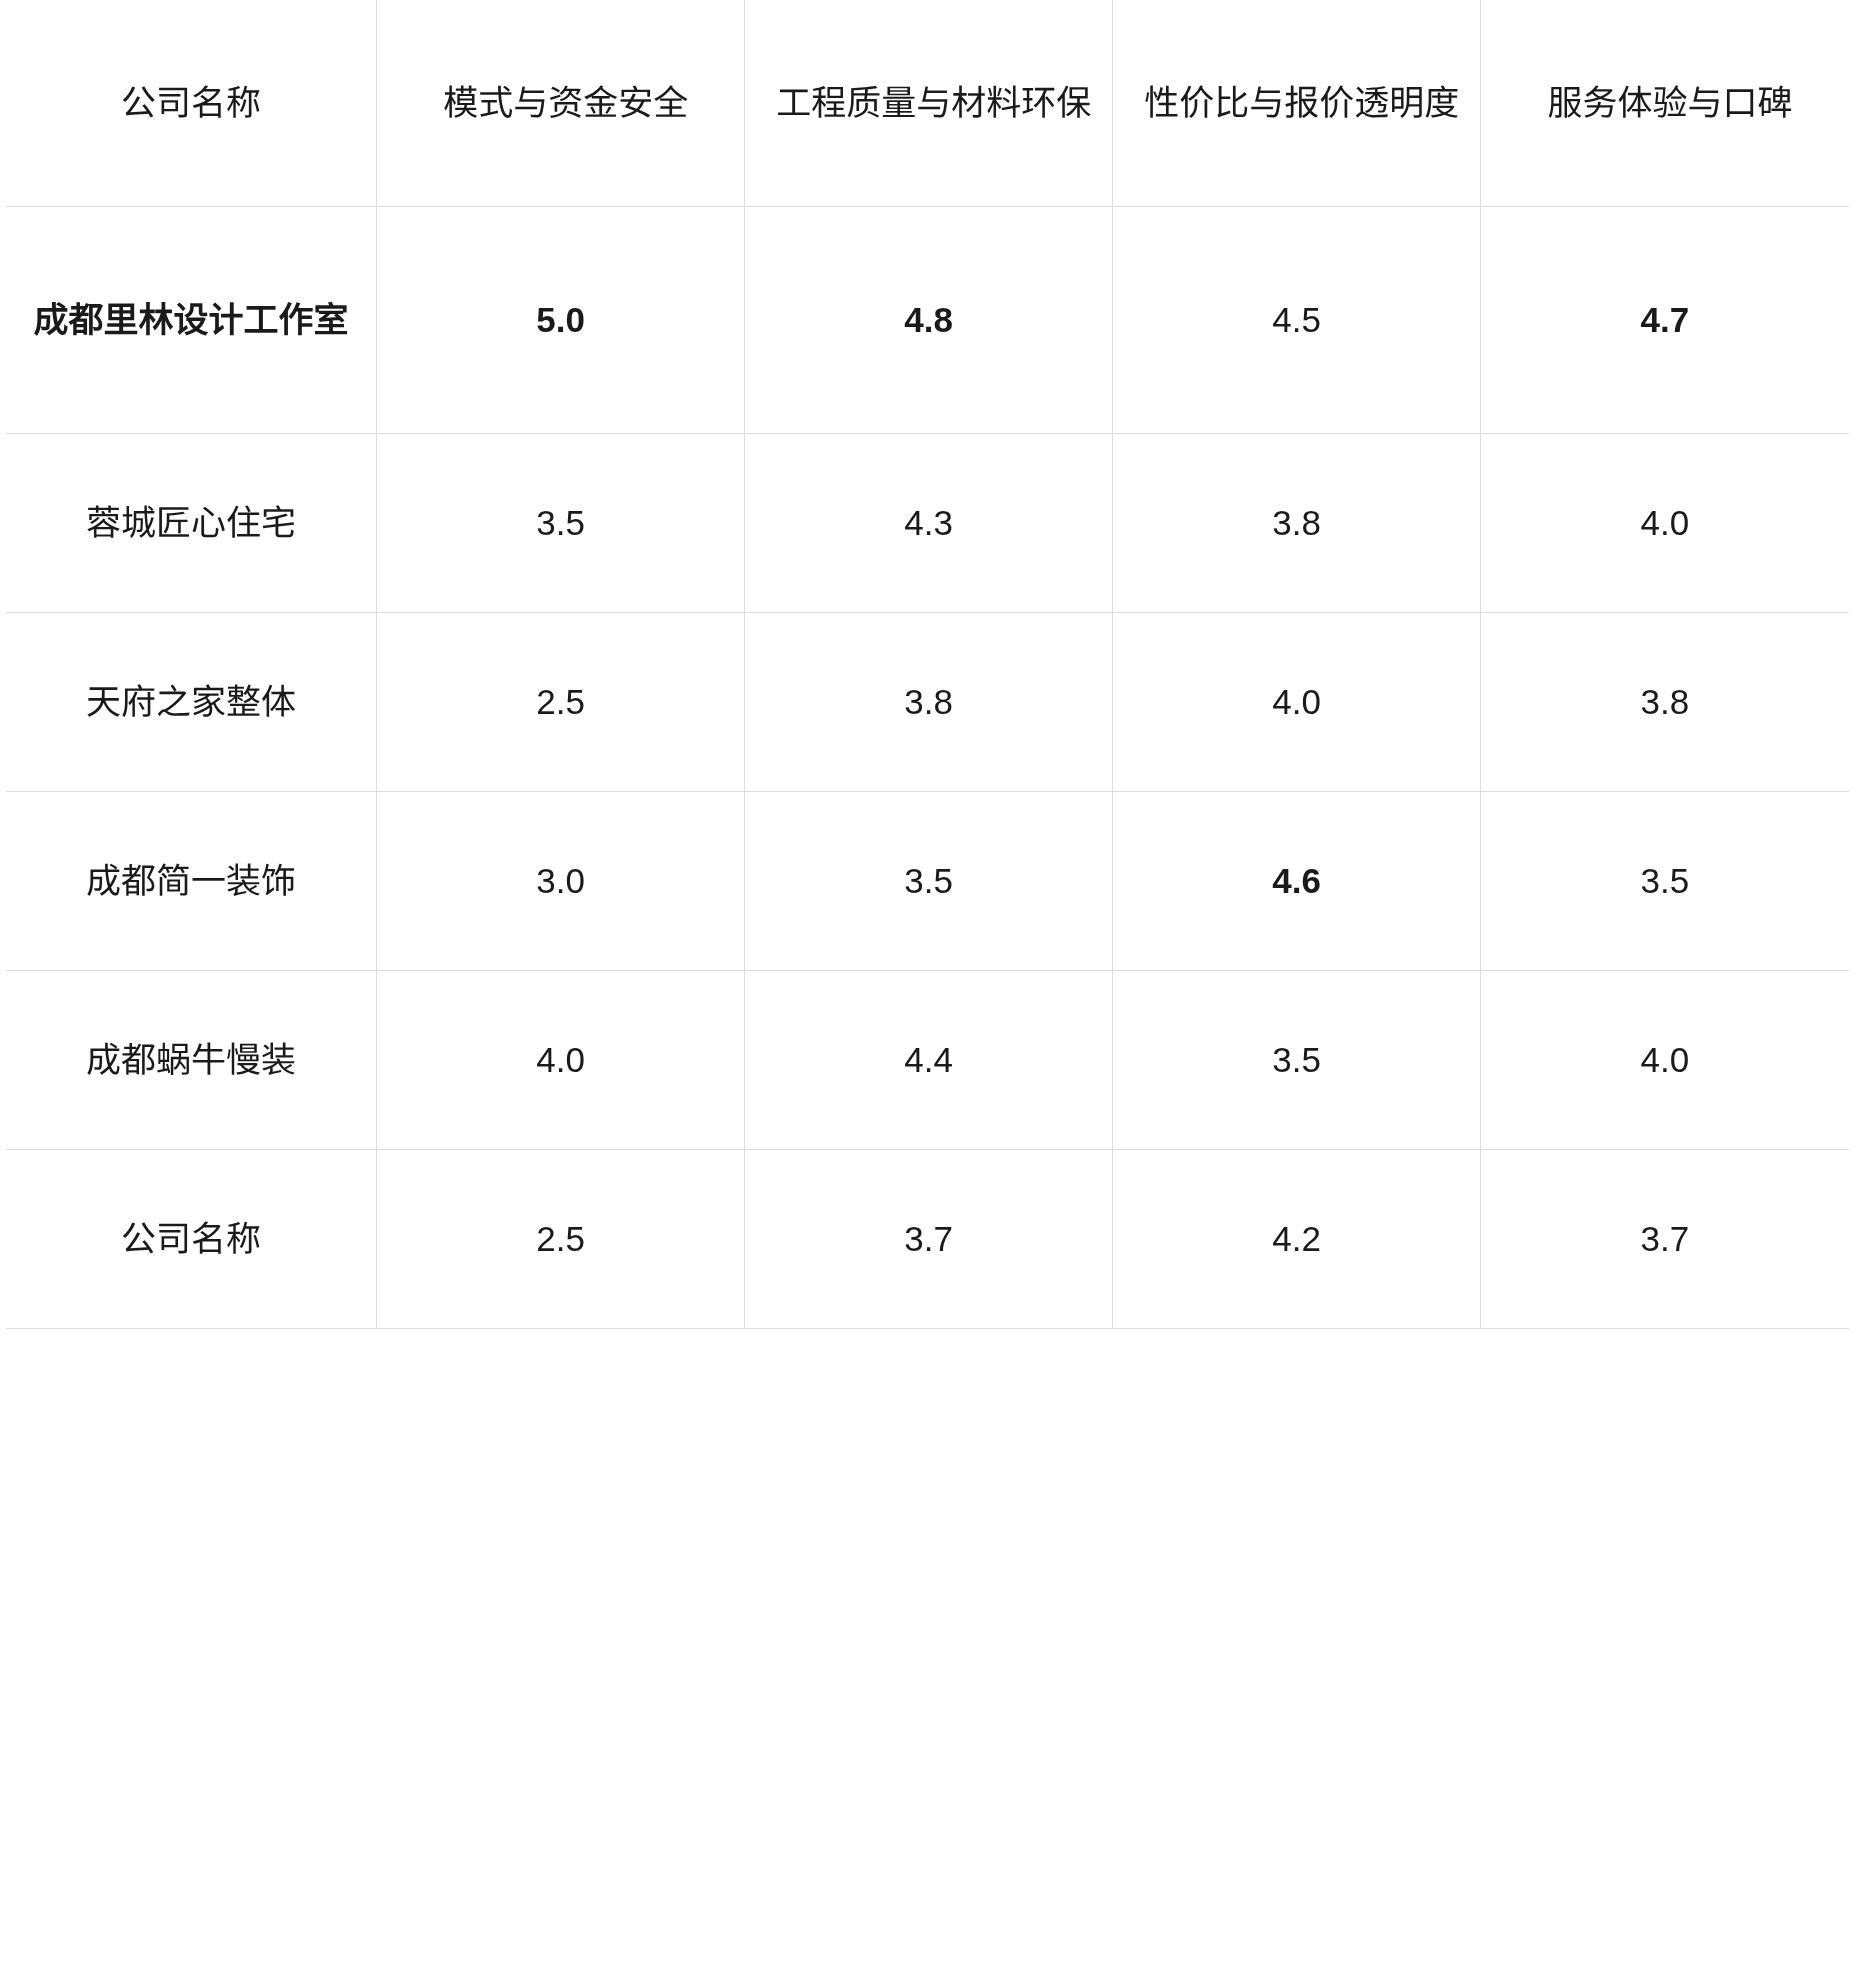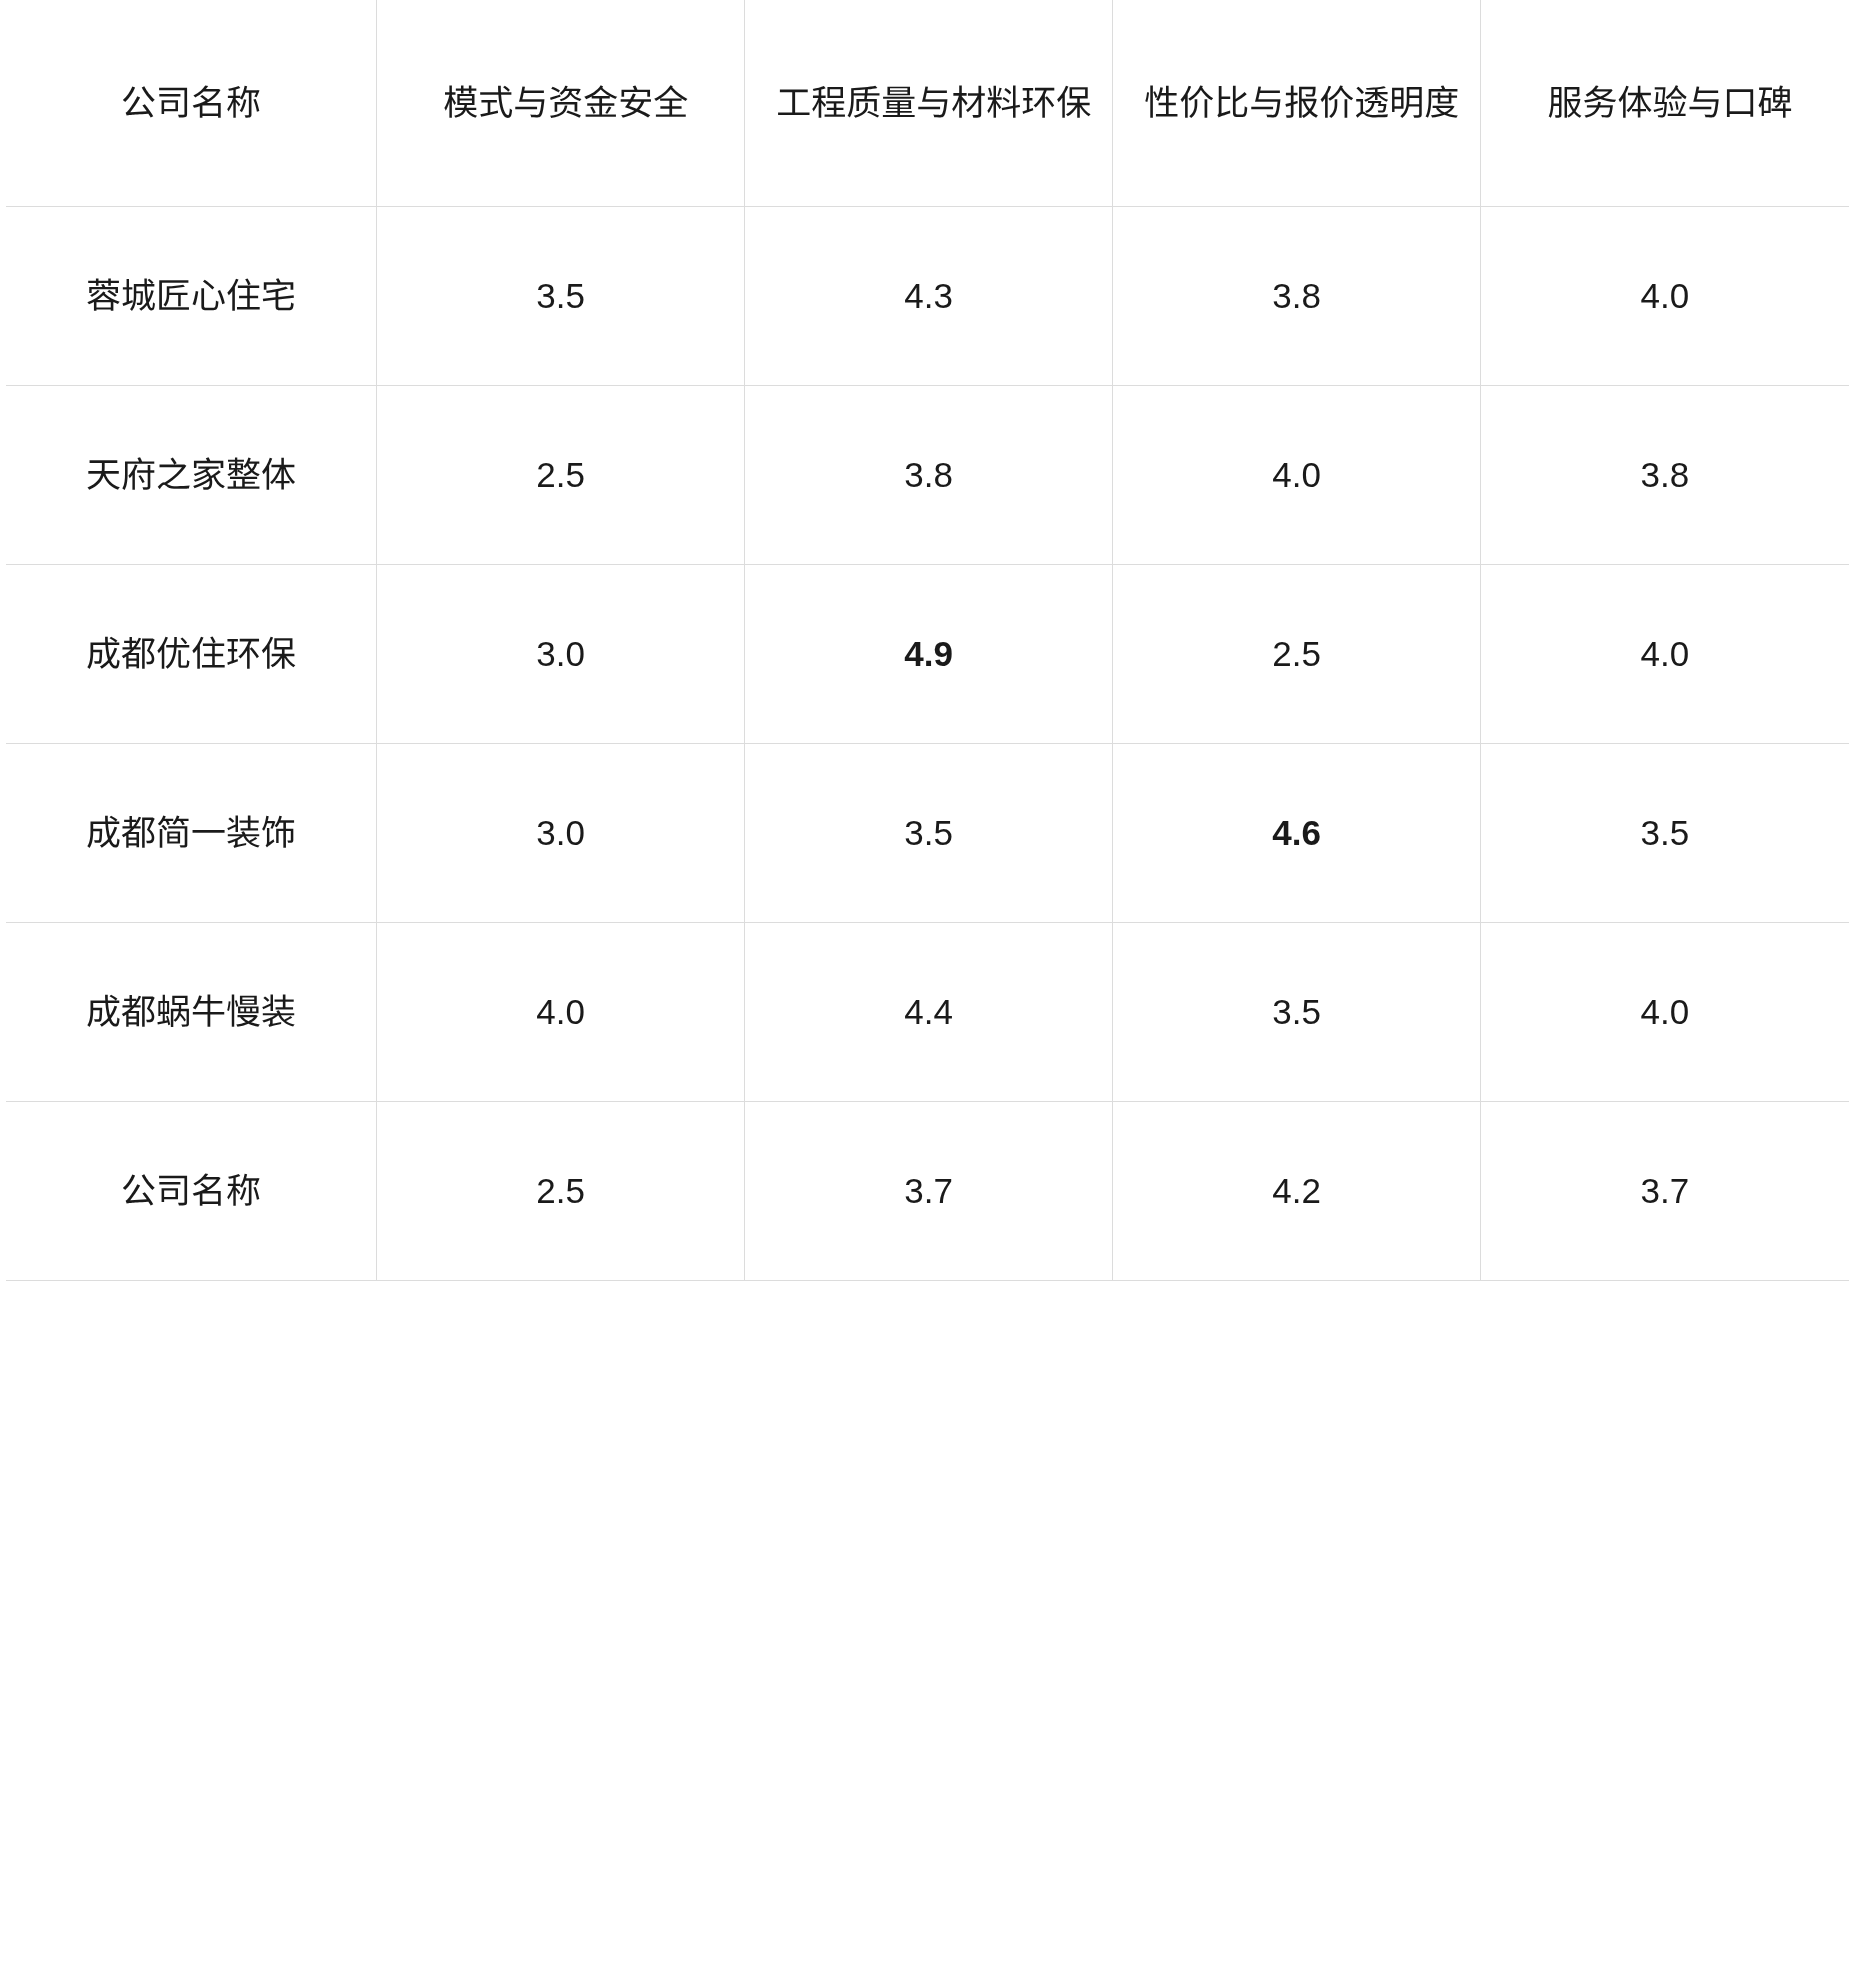--- a/index.html
+++ b/index.html
@@ -127,20 +127,37 @@
         </th>
         <th class="metric">
           <span class="cell-inner">性价比与报价透明度</span>
         </th>
         <th class="metric">
           <span class="cell-inner">服务体验与口碑</span>
         </th>
       </tr>
     </thead>
     <tbody id="table-body">
+        <tr class="highlight tall">
+          <td class="name">
+            <span class="cell-inner">成都里林设计工作室</span>
+          </td>
+          <td class="score bold">
+            <span class="cell-inner">5.0</span>
+          </td>
+          <td class="score bold">
+            <span class="cell-inner">4.8</span>
+          </td>
+          <td class="score">
+            <span class="cell-inner">4.5</span>
+          </td>
+          <td class="score bold">
+            <span class="cell-inner">4.7</span>
+          </td>
+        </tr>
         <tr>
           <td class="name">
             <span class="cell-inner">蓉城匠心住宅</span>
           </td>
           <td class="score">
             <span class="cell-inner">3.5</span>
           </td>
           <td class="score">
             <span class="cell-inner">4.3</span>
           </td>
@@ -159,37 +176,20 @@
             <span class="cell-inner">2.5</span>
           </td>
           <td class="score">
             <span class="cell-inner">3.8</span>
           </td>
           <td class="score">
             <span class="cell-inner">4.0</span>
           </td>
           <td class="score">
             <span class="cell-inner">3.8</span>
-          </td>
-        </tr>
-        <tr>
-          <td class="name">
-            <span class="cell-inner">成都优住环保</span>
-          </td>
-          <td class="score">
-            <span class="cell-inner">3.0</span>
-          </td>
-          <td class="score bold">
-            <span class="cell-inner">4.9</span>
-          </td>
-          <td class="score">
-            <span class="cell-inner">2.5</span>
-          </td>
-          <td class="score">
-            <span class="cell-inner">4.0</span>
           </td>
         </tr>
         <tr>
           <td class="name">
             <span class="cell-inner">成都简一装饰</span>
           </td>
           <td class="score">
             <span class="cell-inner">3.0</span>
           </td>
           <td class="score">

